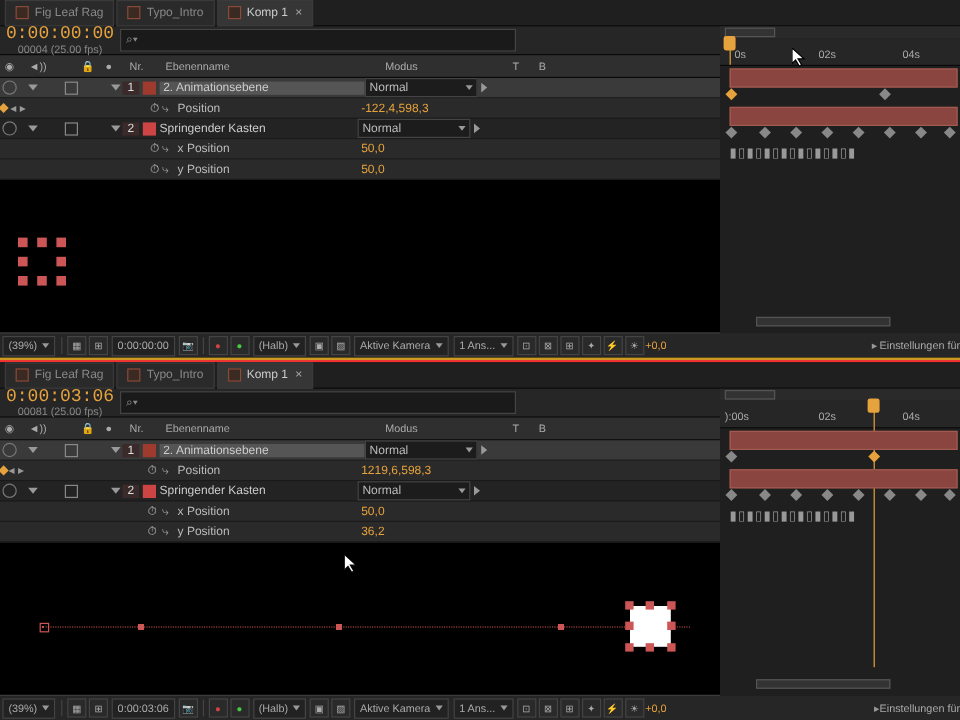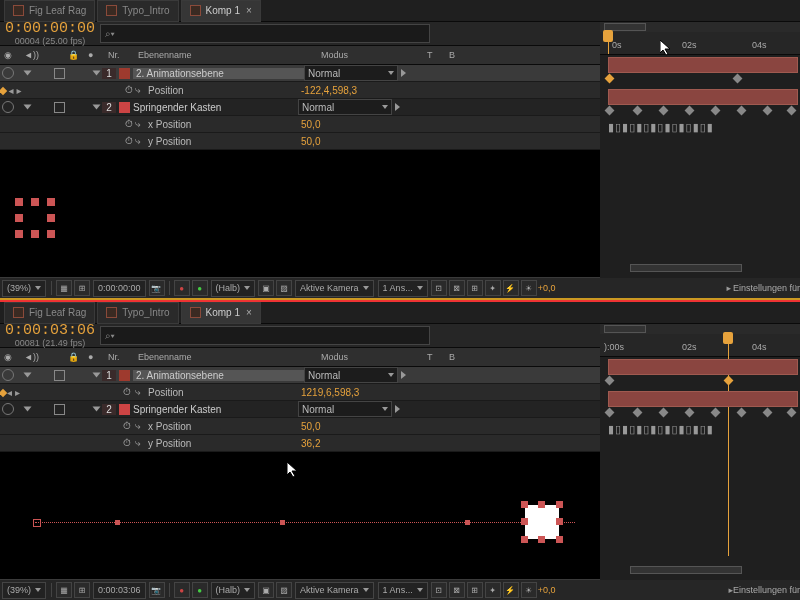--- a/index.html
+++ b/index.html
@@ -274,21 +274,21 @@
     <div class="tab active">
         <span class="tab-icon"></span>
         <span>Komp 1</span>
         <span class="tab-close">×</span>
       </div>
   </div>
 
   <div class="header">
     <div class="timecode">
       <div class="tc-big">0:00:03:06</div>
-      <div class="tc-small">00081 (21.49 fps)</div>
+      <div class="tc-small">00081 (25.00 fps)</div>
     </div>
     <div class="searchbox">
         <span>⌕▾</span>
       </div>
   </div>
 
   <div class="colhead">
     <span style="width:12px">◉</span>
       <span style="width:10px">◄))</span>
       <span style="width:18px"></span>

